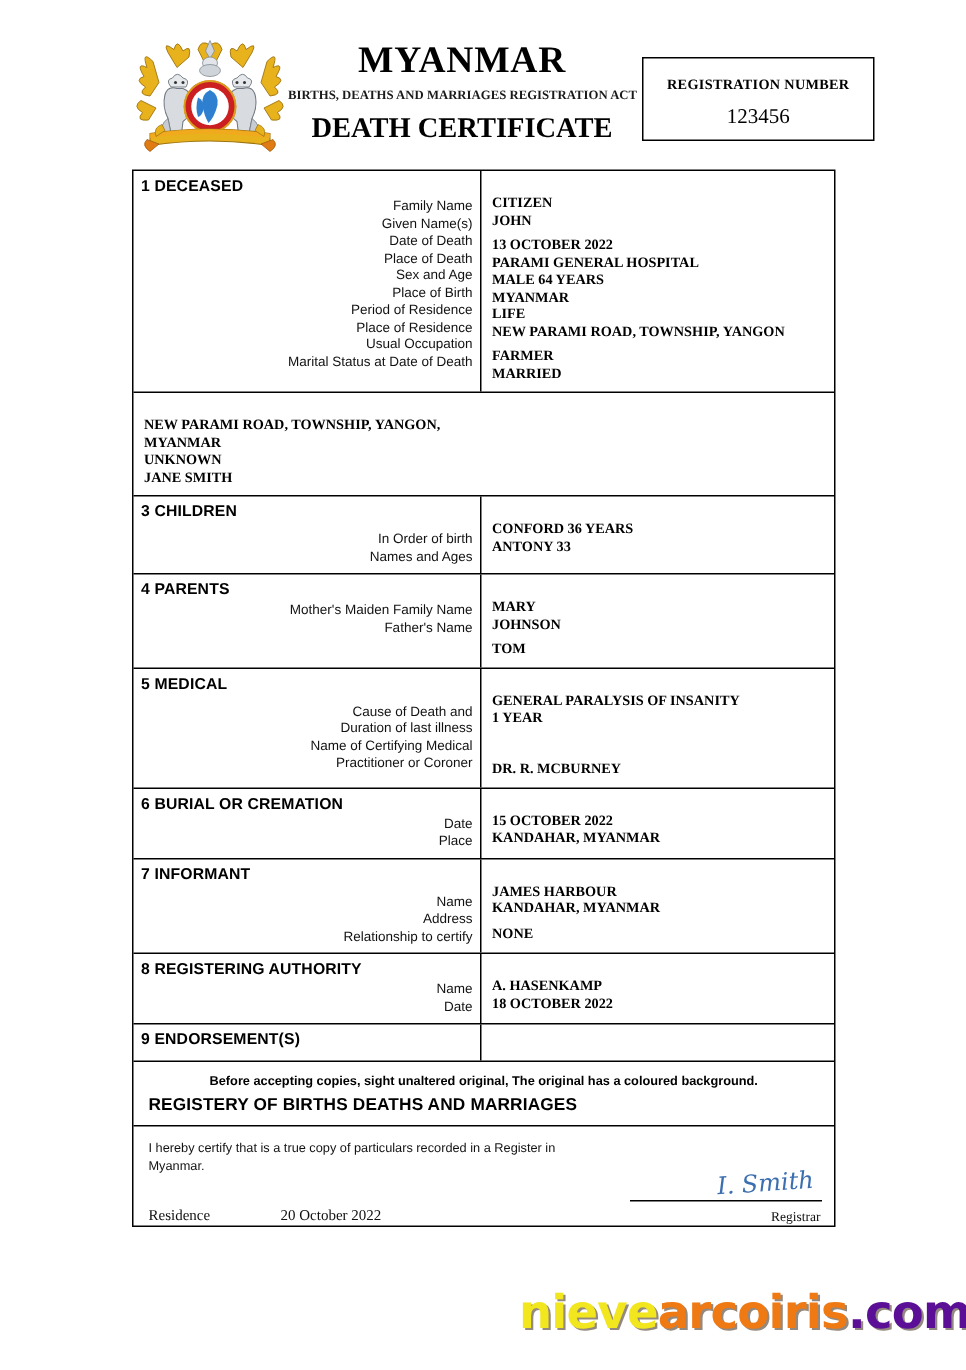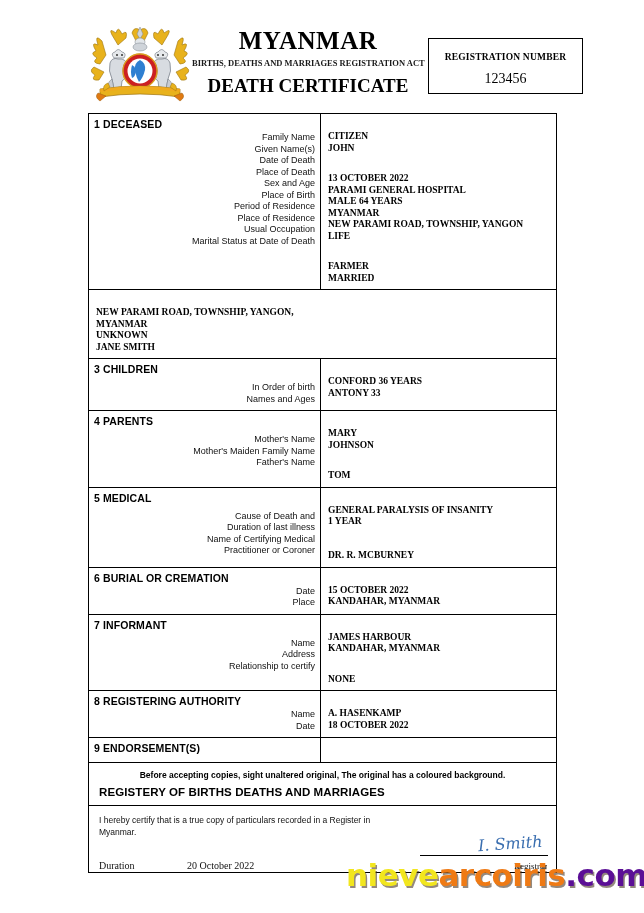--- a/index.html
+++ b/index.html
@@ -135,21 +135,21 @@
   .lbl.gap { }
   .lbl.gap-sm { margin-top: 6px; }
   .val {
     font-family: "Liberation Serif", serif;
     font-weight: bold;
     font-size: 9.5px;
     color: #000;
     line-height: 11.5px;
     white-space: nowrap;
   }
-  .val.gap { margin-top: 19px; }
+  .val.gap { margin-top: 5px; }
   .val.spacer-top { margin-top: 13px; }
   .val-pad { height: 11.5px; }
 
   
   .footer-sec {
     display: block;
     padding: 0;
   }
   .foot-notice {
     text-align: center;
@@ -328,22 +328,22 @@
         <div class="lbl">Marital Status at Date of Death</div>
       </div>
     </div>
     <div class="sec-right">
       <div class="val spacer-top">CITIZEN</div>
       <div class="val">JOHN</div>
       <div class="val gap">13 OCTOBER 2022</div>
       <div class="val">PARAMI GENERAL HOSPITAL</div>
       <div class="val">MALE 64 YEARS</div>
       <div class="val">MYANMAR</div>
+      <div class="val">LIFE</div>
       <div class="val">NEW PARAMI ROAD, TOWNSHIP, YANGON</div>
-      <div class="val">LIFE</div>
       <div class="val gap">FARMER</div>
       <div class="val">MARRIED</div>
     </div>
   </div>
 
   <div class="section">
     <div class="sec-right">
       <div class="val spacer-top">NEW PARAMI ROAD, TOWNSHIP, YANGON,</div>
       <div class="val">MYANMAR</div>
       <div class="val">UNKNOWN</div>
@@ -362,21 +362,20 @@
     <div class="sec-right">
       <div class="val spacer-top">CONFORD 36 YEARS</div>
       <div class="val">ANTONY 33</div>
     </div>
   </div>
 
   <div class="section">
     <div class="sec-left">
       <div class="sec-heading">4 PARENTS</div>
       <div class="labels">
-        <div class="lbl gap-sm">Mother's Name</div>
         <div class="lbl">Mother's Maiden Family Name</div>
         <div class="lbl gap">Father's Name</div>
       </div>
     </div>
     <div class="sec-right">
       <div class="val spacer-top">MARY</div>
       <div class="val">JOHNSON</div>
       <div class="val gap">TOM</div>
     </div>
   </div>
@@ -457,21 +456,21 @@
     <div class="foot-registry">REGISTERY OF BIRTHS  DEATHS AND MARRIAGES</div>
     <div class="foot-divider"></div>
     <div class="foot-body">
       <div class="foot-certify">
         <span>I hereby certify that is a true copy of particulars recorded in a  Register in</span>
         <span>Myanmar.</span>
       </div>
       <div class="signature">I. Smith</div>
       <div class="sigline"></div>
       <div class="sig-role">Registrar</div>
-      <div class="foot-place">Duration</div>
+      <div class="foot-place">Residence</div>
       <div class="foot-date">20 October 2022</div>
     </div>
   </div>
 
 </div>
 
 <div class="watermark">
   <span class="wm-a">nieve</span><span class="wm-b">arcoiris</span><span class="wm-c">.com</span>
 </div>
 

